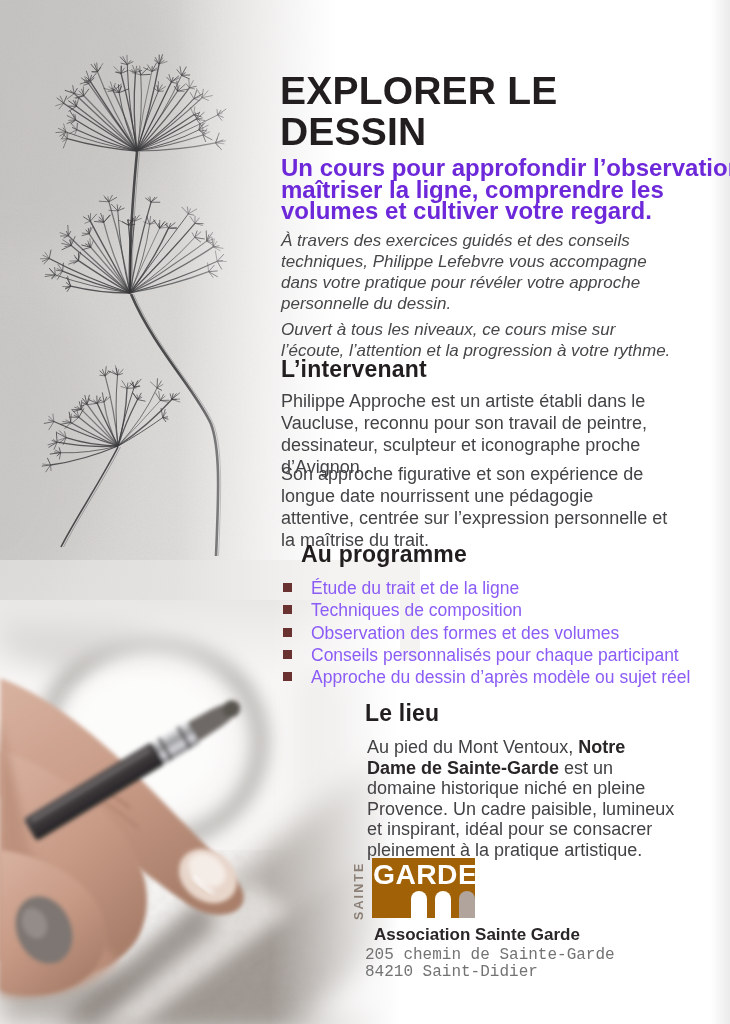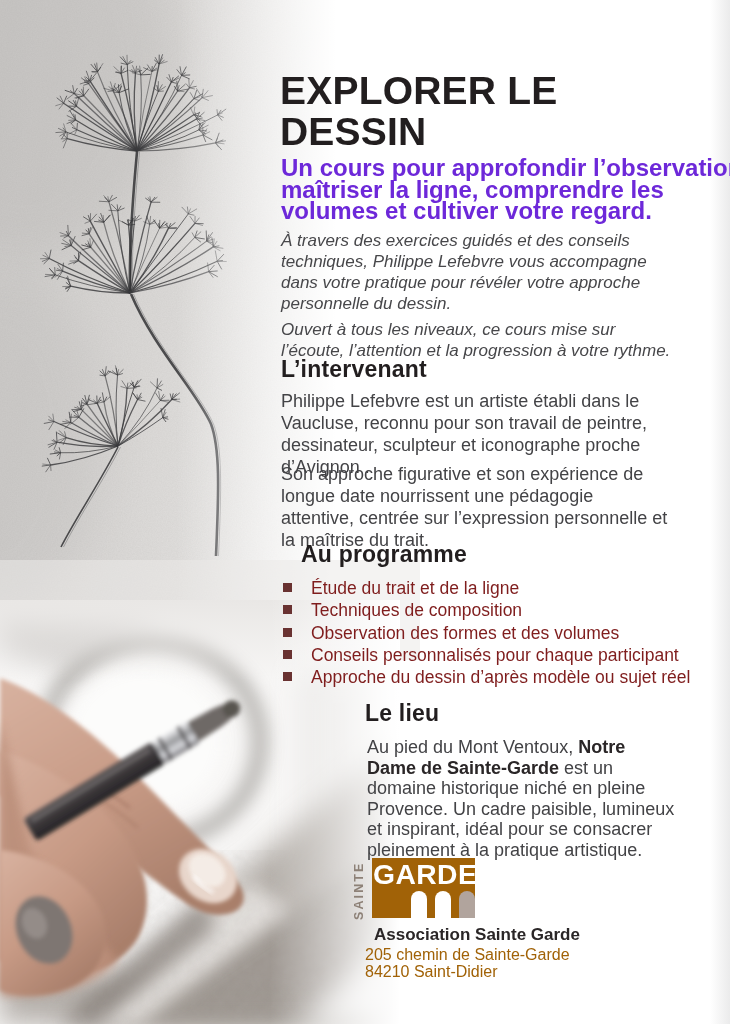--- a/index.html
+++ b/index.html
@@ -10,35 +10,35 @@
   .title-line{font-size:39px;line-height:41px;font-weight:bold;color:#221e1f;letter-spacing:.2px;white-space:nowrap;}
   .lede-line{font-size:24px;line-height:21.5px;font-weight:bold;color:#6d28d9;white-space:nowrap;}
   .ital-line{font-size:17px;line-height:21px;font-style:italic;color:#47474a;white-space:nowrap;}
   .h2{font-size:23px;font-weight:bold;color:#221e1f;letter-spacing:.2px;white-space:nowrap;}
   .body-line{font-size:18px;line-height:22px;color:#434346;white-space:nowrap;}
   .lieu-line{font-size:18px;line-height:20.5px;color:#434346;white-space:nowrap;}
   .lieu-line b{color:#2a2627;}
   
   .prog-row{display:flex;align-items:flex-start;height:22.3px;}
   .sq{width:9px;height:9px;background:#693231;margin:6px 19px 0 2px;flex:none;}
-  .prog-label{font-size:17.5px;line-height:22.3px;color:#7f1d1d;white-space:nowrap;}
+  .prog-label{font-size:17.5px;line-height:22.3px;color:#8b5cf6;white-space:nowrap;}
   
   .logo{width:150px;height:68px;}
   .logo-vert{position:absolute;left:0;top:3px;height:62px;writing-mode:vertical-rl;transform:rotate(180deg);
              font-size:12.5px;font-weight:bold;letter-spacing:2.1px;color:#8d8177;}
   .logo-block{position:absolute;left:20px;top:3px;width:103px;height:60px;background:#a16207;}
   .logo-word{position:absolute;left:1px;top:1px;width:102px;font-size:28px;font-weight:bold;color:#ffffff;
              letter-spacing:.4px;transform:scaleX(1.01);transform-origin:0 0;white-space:nowrap;}
   .logo-arches{position:absolute;left:0;bottom:0;width:103px;height:27px;display:flex;gap:8px;padding-left:39px;box-sizing:border-box;}
   .arch{width:16px;height:27px;border-radius:8px 8px 0 0;flex:none;}
   .arch-white{background:#ffffff;}
   .arch-taupe{background:#b1a49d;}
   
   .org-line{font-size:17px;font-weight:bold;color:#2a2627;white-space:nowrap;}
-  .addr-line{font-size:16px;line-height:16.5px;color:#a16207;white-space:nowrap;}
+  .addr-line{font-size:16px;line-height:16.5px;color:#737373;white-space:nowrap;font-family:Liberation Mono, monospace;}
   
   .photo-wrap{left:0;top:600px;width:400px;height:424px;}
   .fade-top{position:absolute;left:0;top:0;width:100%;height:80px;
             background:linear-gradient(#e9e7e5 0%, rgba(233,231,229,0) 100%);}
   .fade-right{position:absolute;right:0;top:0;width:130px;height:100%;
               background:linear-gradient(to left,#ffffff 0%, rgba(255,255,255,0) 100%);}
   .edge-right{right:0;top:0;width:20px;height:100%;
               background:linear-gradient(to left, rgba(130,130,132,.16), rgba(130,130,132,0));}
 </style>
 </head>
@@ -739,21 +739,21 @@
   </div>
 
   <div class="abs" style="left:281px;top:308px;margin-top:11px;">
     <div class="ital-line">Ouvert à tous les niveaux, ce cours mise sur</div>
     <div class="ital-line">l’écoute, l’attention et la progression à votre rythme.</div>
   </div>
 
   <div class="abs h2" style="left:281px;top:356px;">L’intervenant</div>
 
   <div class="abs" style="left:281px;top:390px;">
-    <div class="body-line">Philippe Lefebvre est un artiste établi dans le</div>
+    <div class="body-line">Philippe Approche est un artiste établi dans le</div>
     <div class="body-line">Vaucluse, reconnu pour son travail de peintre,</div>
     <div class="body-line">dessinateur, sculpteur et iconographe proche</div>
     <div class="body-line">d’Avignon .</div>
   </div>
 
   <div class="abs" style="left:281px;top:463px;">
     <div class="body-line">Son approche figurative et son expérience de</div>
     <div class="body-line">longue date nourrissent une pédagogie</div>
     <div class="body-line">attentive, centrée sur l’expression personnelle et</div>
     <div class="body-line">la maîtrise du trait.</div>

